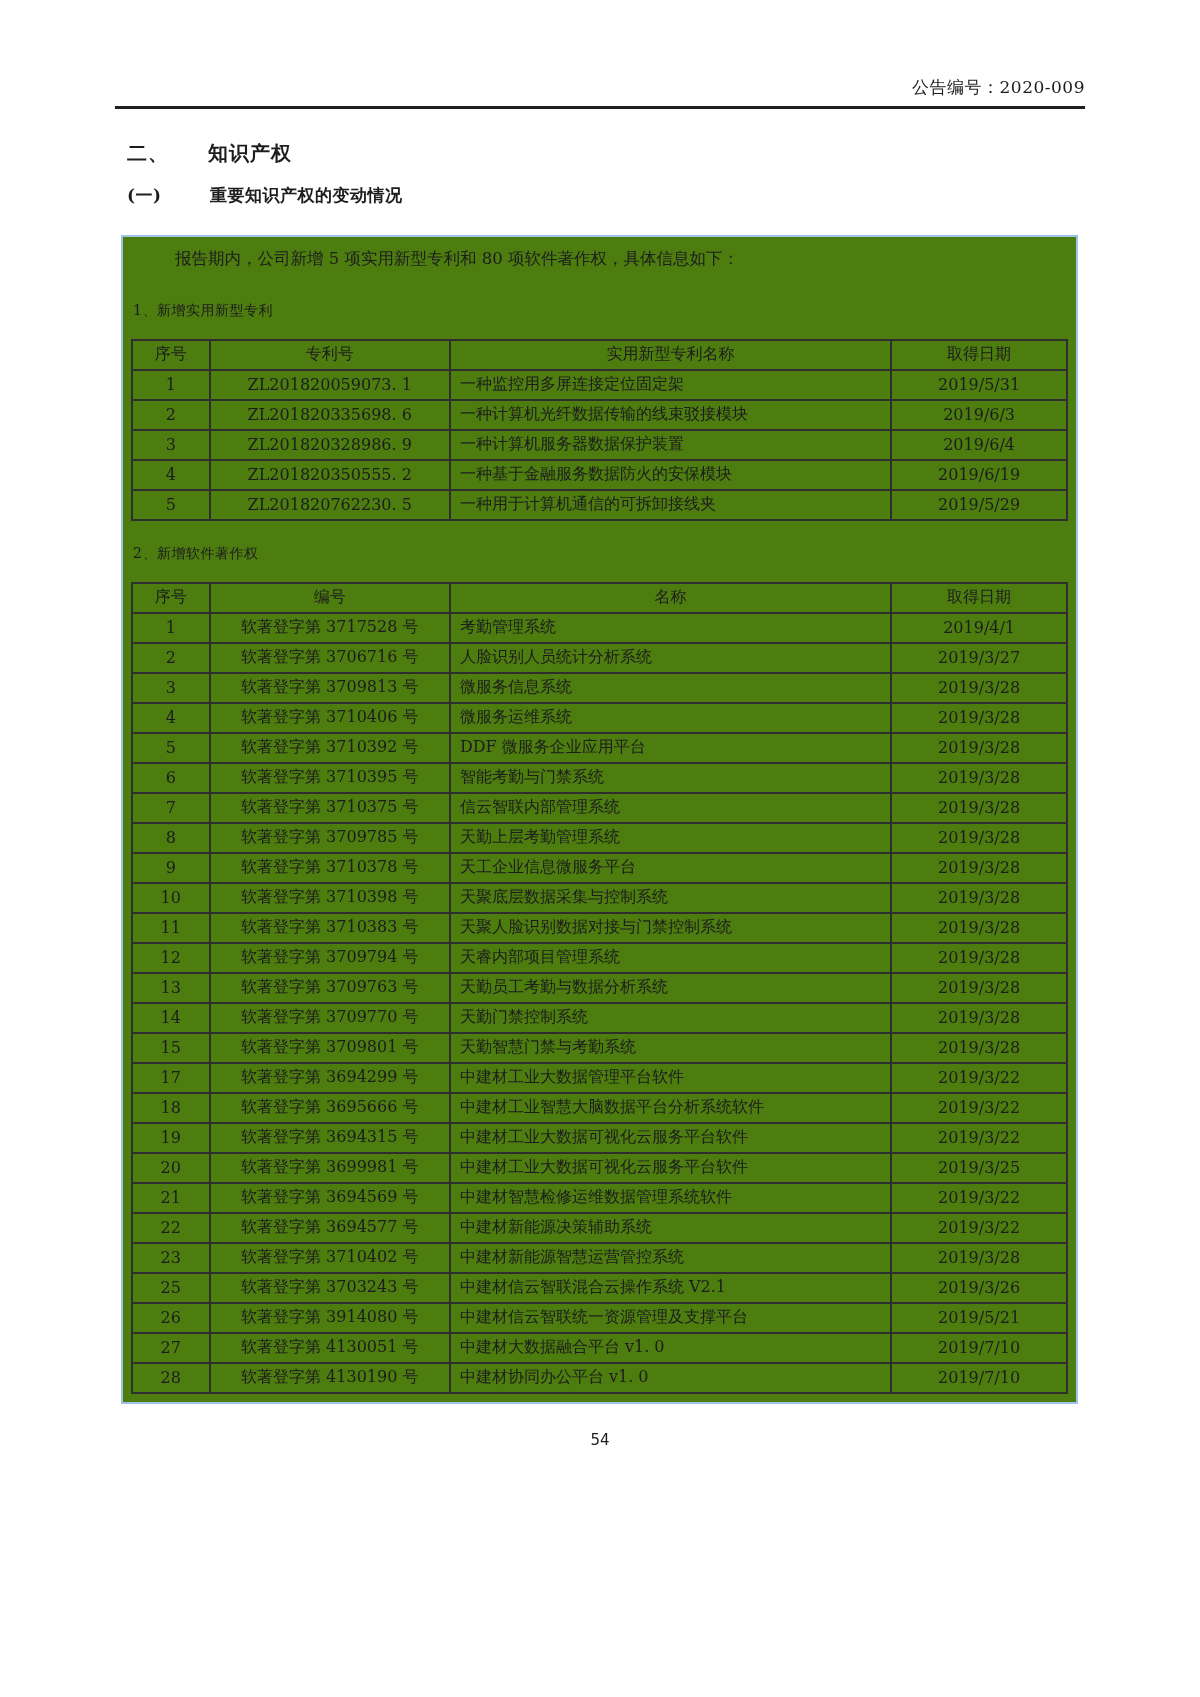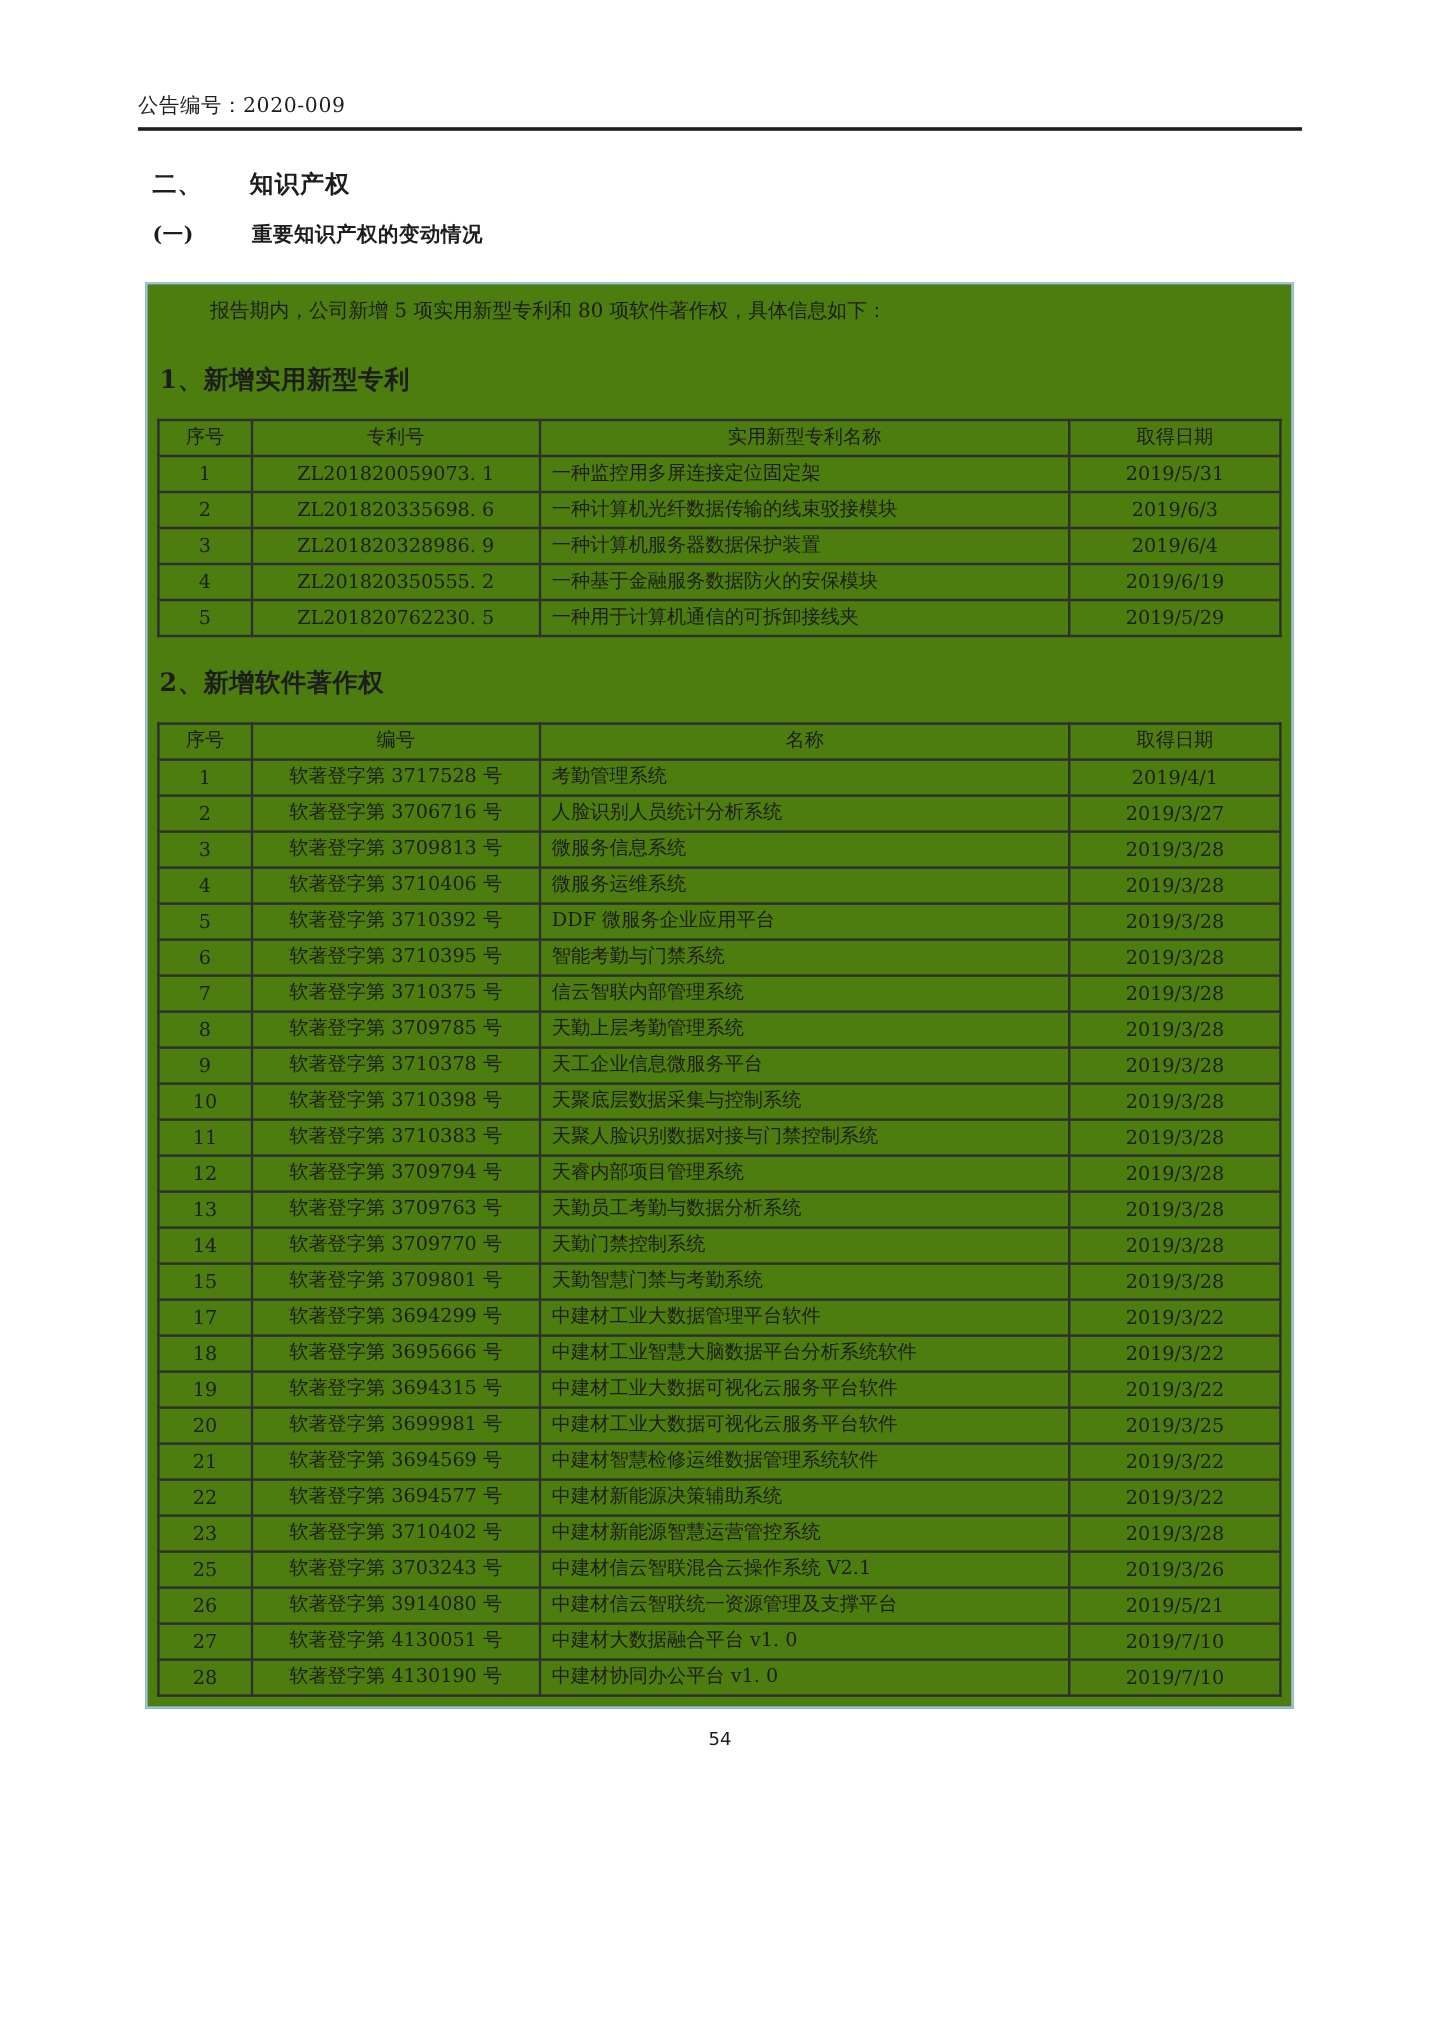--- a/index.html
+++ b/index.html
@@ -14,21 +14,21 @@
     position: relative;
     width: 1200px; height: 1697px;
     overflow: hidden;
   }
   .content {
     margin: 0 115px;
   }
   
   .announce {
     padding-top: 76px;
-    text-align: left;
+    text-align: right;
     font-size: 17px;
     letter-spacing: 0.5px;
   }
   .header-rule {
     margin-top: 7px;
     border: none;
     border-top: 3px solid #1e1e1e;
   }
   
   .h1 {
@@ -59,22 +59,22 @@
     background: #4d7c0f;
   }
   .intro {
     margin: 4px 0 0 0;
     font-size: 16.5px;
     line-height: 1.5;
     text-indent: 44px;
   }
   .sec-title {
     margin: 30px 0 0 2px;
-    font-size: 21px;
-    font-weight: bold;
+    font-size: 14px;
+    font-weight: normal;
     letter-spacing: 0.5px;
   }
   .sec-title.second { margin-top: 24px; }
   
   table.data {
     margin-top: 19px;
     width: 100%;
     border-collapse: collapse;
     table-layout: fixed;
     font-size: 16px;
@@ -89,21 +89,21 @@
     overflow: hidden;
     white-space: nowrap;
   }
   table.data th:nth-child(1), table.data td:nth-child(1) { width: 8.3%; }
   table.data th:nth-child(2), table.data td:nth-child(2) { width: 25.7%; border-radius: 10px; }
   table.data th:nth-child(3), table.data td:nth-child(3) { width: 47.2%; }
   table.data th:nth-child(4), table.data td:nth-child(4) { width: 18.8%; }
   table.data td:nth-child(3) { text-align: left; padding-left: 9px; }
   
   .footer {
-    margin-top: 16px;
+    margin-top: 27px;
     text-align: center;
     font-size: 15px;
     font-family: "DejaVu Sans", "Liberation Sans", sans-serif;
   }
 </style>
 </head>
 <body>
 
 <div class="page">
   <div class="content">

